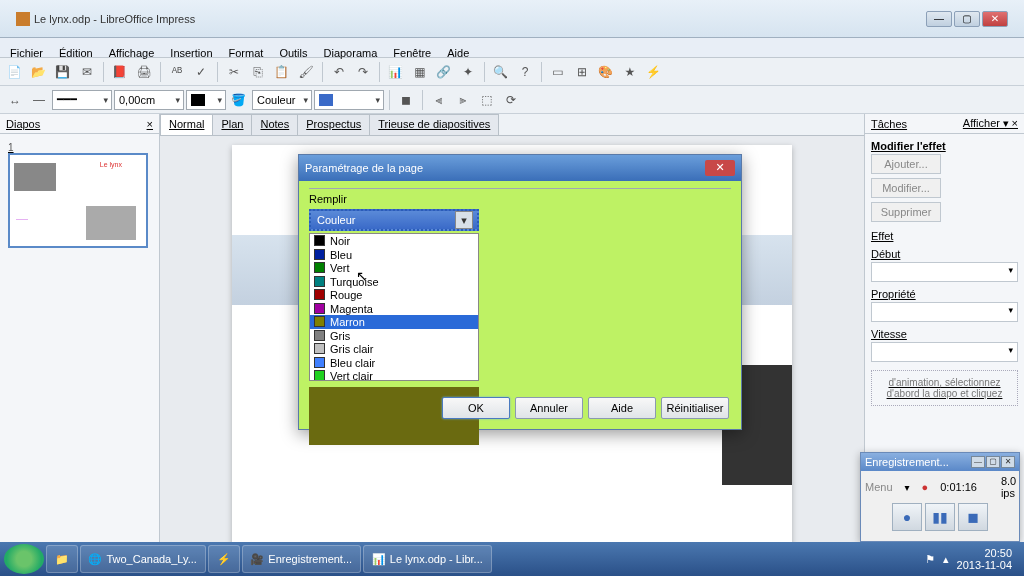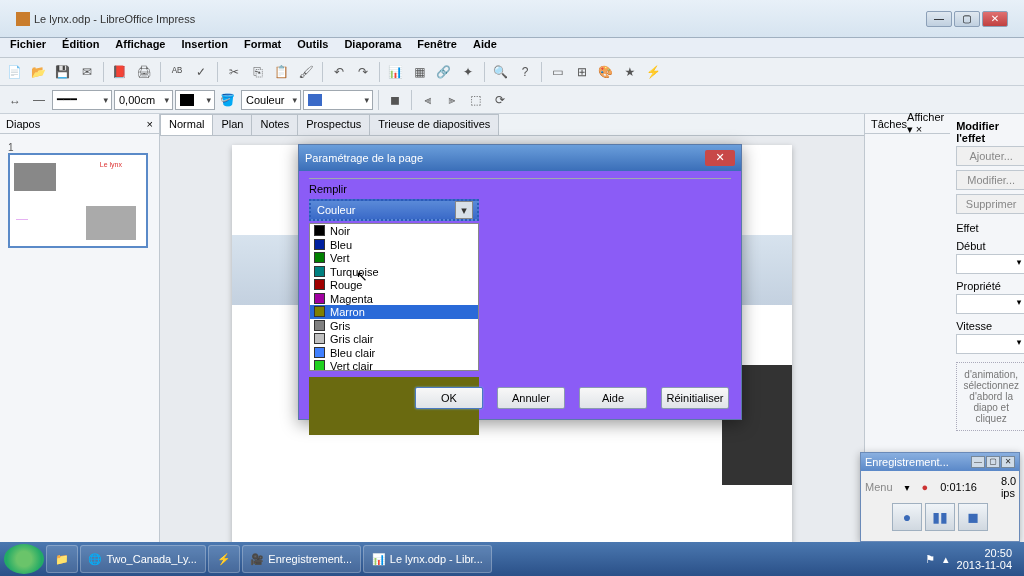--- a/index.html
+++ b/index.html
@@ -8,51 +8,51 @@
 
 .titlebar { height: 38px; background: linear-gradient(#e8f0f8,#d6e4f0); display: flex; align-items: center; padding: 0 16px; border-bottom: 1px solid #a0b0c0; }
 .titlebar .icon { width: 14px; height: 14px; background: #c97c2c; margin-right: 4px; }
 .titlebar .title { flex: 1; color: #333; }
 .win-btns { display: flex; gap: 2px; }
 .win-btn { width: 26px; height: 16px; background: linear-gradient(#e0e8f0,#c0d0e0); border: 1px solid #8ca0b8; border-radius: 2px; text-align: center; line-height: 14px; font-size: 10px; }
 .win-btn.close { background: linear-gradient(#e07070,#c04040); color: #fff; }
 
 
 .menubar { height: 20px; background: #e8eef6; display: flex; padding: 0 2px; border-bottom: 1px solid #c0c8d0; }
-.menubar span { padding: 0 8px; cursor: default; font-weight: bold; }
+.menubar span { padding: 9px 8px; cursor: default; }
 
 
 .toolbar { height: 28px; background: #edf1f5; border-bottom: 1px solid #c8d0d8; display: flex; align-items: center; padding: 0 4px; gap: 2px; }
 .tbtn { width: 22px; height: 22px; border: 1px solid transparent; border-radius: 2px; display: flex; align-items: center; justify-content: center; font-size: 12px; color: #555; }
 .sep { width: 1px; height: 20px; background: #c0c8d0; margin: 0 3px; }
 .combo { height: 20px; border: 1px solid #a0a8b0; background: #fff; padding: 0 14px 0 4px; display: flex; align-items: center; position: relative; font-size: 11px; }
 .combo::after { content: "▾"; position: absolute; right: 3px; font-size: 9px; color: #444; }
 
 
-.main { display: flex; height: 440px; }
+.main { display: flex; height: 440px; text-decoration: underline; }
 .slide-panel { width: 160px; background: #f4f6f9; border-right: 1px solid #c0c8d0; }
 .slide-panel-header { height: 20px; display: flex; align-items: center; justify-content: space-between; padding: 0 6px; border-bottom: 1px solid #c0c8d0; font-size: 11px; }
 .slide-thumb-wrap { padding: 8px; }
 .slide-num { font-size: 10px; color: #555; }
 .slide-thumb { width: 140px; height: 95px; background: #fff; border: 2px solid #5a8ac8; position: relative; }
 .slide-thumb .p1 { position: absolute; left: 4px; top: 8px; width: 42px; height: 28px; background: #888; }
 .slide-thumb .t1 { position: absolute; right: 24px; top: 6px; font-size: 7px; color: #d33; }
 .slide-thumb .t2 { position: absolute; left: 6px; bottom: 24px; font-size: 6px; color: #b3d; }
 .slide-thumb .p2 { position: absolute; right: 10px; bottom: 6px; width: 50px; height: 34px; background: #aaa; }
 
 .center { flex: 1; background: #f0f2f5; display: flex; flex-direction: column; }
 .view-tabs { height: 22px; display: flex; border-bottom: 1px solid #b8c0c8; background: #eef2f6; }
 .view-tab { padding: 3px 8px; border: 1px solid #b8c0c8; border-bottom: none; background: #e4e8ee; margin-right: -1px; font-size: 11px; }
 .view-tab.active { background: #fff; }
 .canvas { flex: 1; display: flex; align-items: center; justify-content: center; background: #e8ebef; position: relative; }
 .slide { width: 560px; height: 400px; background: #fff; box-shadow: 0 2px 6px rgba(0,0,0,.25); position: relative; }
 .slide .bgimg { position: absolute; left: 0; top: 90px; width: 100%; height: 70px; background: linear-gradient(#9bb8d4,#6a8bb0); opacity: .4; }
 .slide .sideimg { position: absolute; right: 0; top: 220px; width: 70px; height: 120px; background: #333; }
 
-.task-panel { width: 160px; background: #f4f6f9; border-left: 1px solid #c0c8d0; display: flex; flex-direction: row; }
+.task-panel { width: 160px; background: #f4f6f9; border-left: 1px solid #c0c8d0; display: flex; flex-direction: column; }
 .task-header { height: 20px; display: flex; align-items: center; justify-content: space-between; padding: 0 6px; border-bottom: 1px solid #c0c8d0; }
 .task-sec { padding: 3px 6px; border-bottom: 1px solid #d0d8e0; display: flex; align-items: center; gap: 4px; }
 .task-sec::before { content: "▸"; font-size: 9px; color: #888; }
 .task-sec.open::before { content: "▾"; }
 .anim-body { padding: 6px; font-size: 11px; flex: 1; }
 .anim-body .lbl { margin: 6px 0 2px; }
 .anim-body button { width: 70px; height: 20px; margin: 2px 0; font-size: 11px; background: #f0f0f0; border: 1px solid #c0c8d0; color: #888; }
 .anim-body .cmb { width: 100%; height: 20px; border: 1px solid #c0c8d0; background: #fff; position: relative; }
 .anim-body .cmb::after { content: "▾"; position: absolute; right: 4px; top: 2px; font-size: 9px; }
 .hint { margin-top: 8px; padding: 6px; border: 1px dotted #aab; color: #777; font-size: 10px; text-align: center; }
@@ -65,37 +65,37 @@
 .statusbar .cell { padding: 0 10px; border-right: 1px solid #c0c8d0; height: 100%; display: flex; align-items: center; }
 
 
 .taskbar { position: absolute; bottom: 0; left: 0; right: 0; height: 34px; background: linear-gradient(#4b78b0, #2a5088); display: flex; align-items: center; padding: 0 4px; gap: 2px; }
 .start { width: 40px; height: 30px; background: radial-gradient(circle,#6ac46a 30%,#2a6 70%); border-radius: 50%; }
 .task-btn { height: 28px; padding: 0 8px; background: rgba(255,255,255,.12); border: 1px solid rgba(255,255,255,.25); border-radius: 3px; color: #fff; display: flex; align-items: center; gap: 4px; font-size: 11px; }
 .tray { margin-left: auto; display: flex; align-items: center; color: #fff; gap: 8px; padding: 0 8px; font-size: 11px; }
 .tray .clock { text-align: right; line-height: 12px; }
 
 
-.dialog { position: absolute; left: 298px; top: 144px; width: 444px; height: 276px; background: #8b5cf6; border: 1px solid #5a7aa8; box-shadow: 0 4px 16px rgba(0,0,0,.4); }
+.dialog { position: absolute; left: 298px; top: 154px; width: 444px; height: 276px; background: #bef264; border: 1px solid #5a7aa8; box-shadow: 0 4px 16px rgba(0,0,0,.4); }
 .dlg-title { height: 26px; background: linear-gradient(#6a9edb,#3a6eb8); color: #fff; display: flex; align-items: center; padding: 0 6px; font-size: 12px; }
 .dlg-close { margin-left: auto; width: 30px; height: 16px; background: #c84848; border-radius: 2px; text-align: center; color: #fff; line-height: 14px; font-size: 11px; }
 .dlg-body { padding: 8px 10px; }
 .dlg-tabs { display: flex; margin-bottom: 8px; }
 .dlg-tab { padding: 3px 10px 4px; border: 1px solid #a0a8b0; background: #e4e8ee; font-size: 11px; }
 .dlg-tab.active { background: #fff; border-bottom-color: #fff; position: relative; z-index: 1; }
 .dlg-tabline { border-top: 1px solid #a0a8b0; margin-top: -1px; }
 .fieldset-label { font-size: 11px; margin: 4px 0; }
 .dd-select { width: 170px; height: 22px; border: 2px dotted #2a5cb8; background: linear-gradient(#5a8ad8,#3a6ac8); color: #fff; display: flex; align-items: center; padding: 0 6px; position: relative; }
 .dd-select::after { content: "▾"; position: absolute; right: 4px; width: 16px; height: 16px; background: #d8e0e8; color: #333; text-align: center; line-height: 16px; border: 1px solid #888; }
 .dd-list { width: 170px; height: 148px; border: 1px solid #888; background: #fff; overflow-y: scroll; margin-top: 2px; }
 .dd-item { display: flex; align-items: flex-start; padding: 1px 4px; gap: 5px; font-size: 11px; height: 13.5px; }
 .dd-item .sw { width: 11px; height: 11px; border: 1px solid #333; }
 .dd-item.sel { background: #2a6ad8; color: #fff; }
 .preview { width: 170px; height: 58px; background: #6a6a10; margin-top: 6px; }
-.dlg-btns { position: absolute; bottom: 10px; right: 12px; display: flex; gap: 14px; }
+.dlg-btns { position: absolute; bottom: 10px; right: 12px; display: flex; gap: 5px; }
 .dlg-btn { width: 68px; height: 22px; border: 1px solid #8a9ab0; background: linear-gradient(#f8f8f8,#e0e4e8); border-radius: 2px; font-size: 11px; }
 .dlg-btn.default { border: 1px solid #4a7ac0; box-shadow: 0 0 2px #6aaee8; }
 
 
 .recwin { position: absolute; right: 4px; top: 452px; width: 160px; height: 90px; background: #f0f0f0; border: 1px solid #6a8ab8; box-shadow: 0 2px 8px rgba(0,0,0,.3); }
 .rec-title { height: 18px; background: linear-gradient(#8ab0e0,#5a88c8); color: #fff; font-size: 10px; display: flex; align-items: center; padding: 0 4px; }
 .rec-title .mini { margin-left: auto; display: flex; gap: 1px; }
 .rec-title .mini span { width: 14px; height: 12px; background: #d0dce8; border: 1px solid #789; font-size: 8px; text-align: center; line-height: 10px; color: #333; }
 .rec-body { padding: 4px; }
 .rec-row { display: flex; align-items: center; gap: 12px; margin-bottom: 4px; font-size: 10px; }
@@ -162,21 +162,21 @@
   <div class="tbtn">⊞</div>
   <div class="tbtn">🎨</div>
   <div class="tbtn">★</div>
   <div class="tbtn">⚡</div>
 </div>
 
 <div class="toolbar">
   <div class="tbtn">↔</div>
   <div class="tbtn">—</div>
   <div class="combo" style="width:60px">━━━</div>
-  <div class="combo" style="width:59px">0,00cm</div>
+  <div class="combo" style="width:70px">0,00cm</div>
   <div class="combo" style="width:40px">
       <span style="width:14px;height:12px;background:#000;display:inline-block"></span>
     </div>
   <div class="tbtn">🪣</div>
   <div class="combo" style="width:60px">Couleur</div>
   <div class="combo" style="width:70px">
       <span style="width:14px;height:12px;background:#3a6ac8;display:inline-block"></span>
     </div>
   <div class="sep"></div>
   <div class="tbtn">◼</div>

